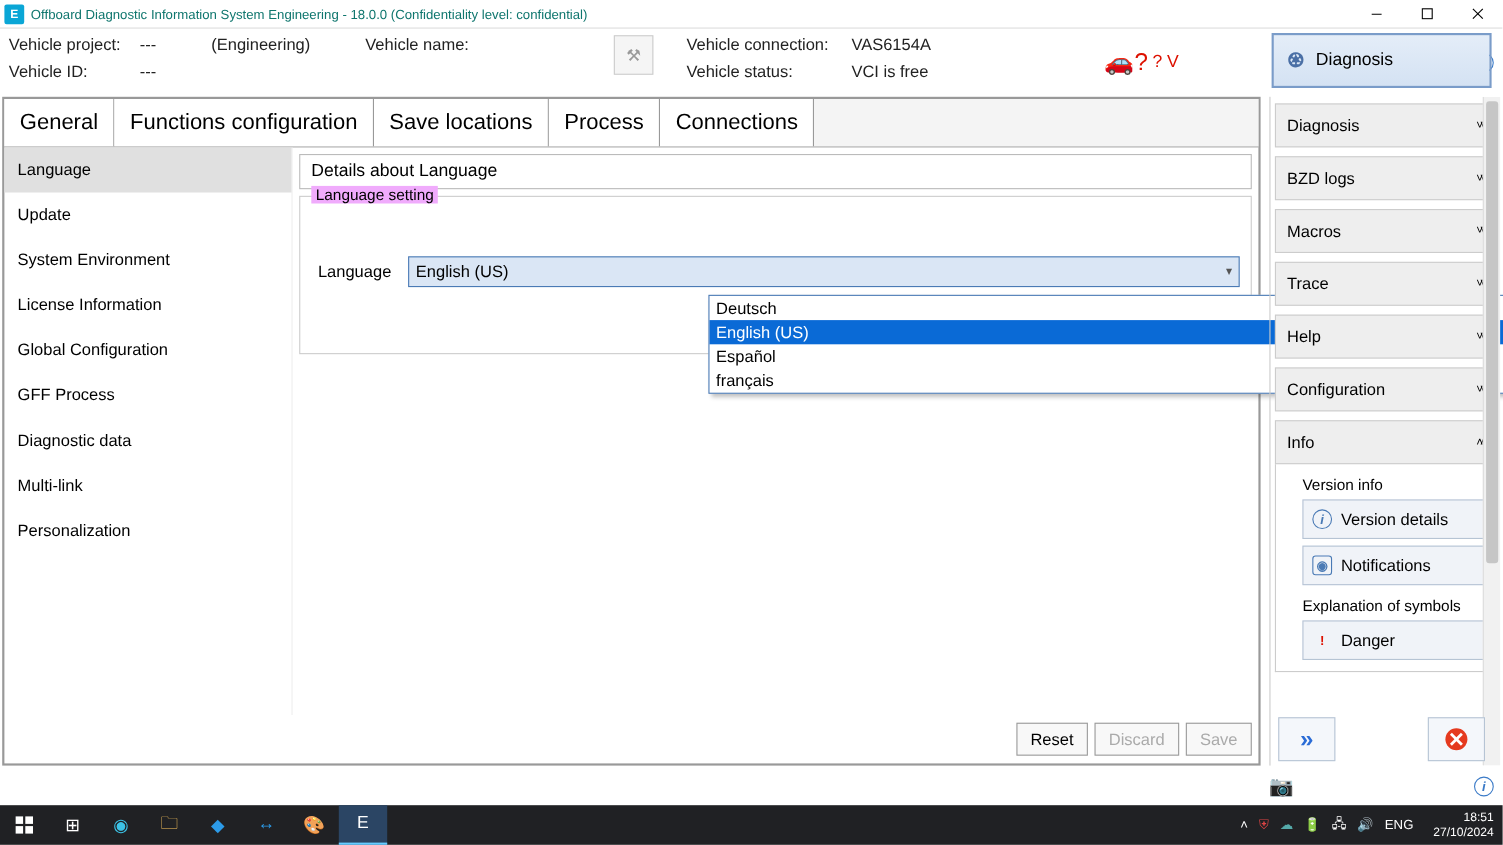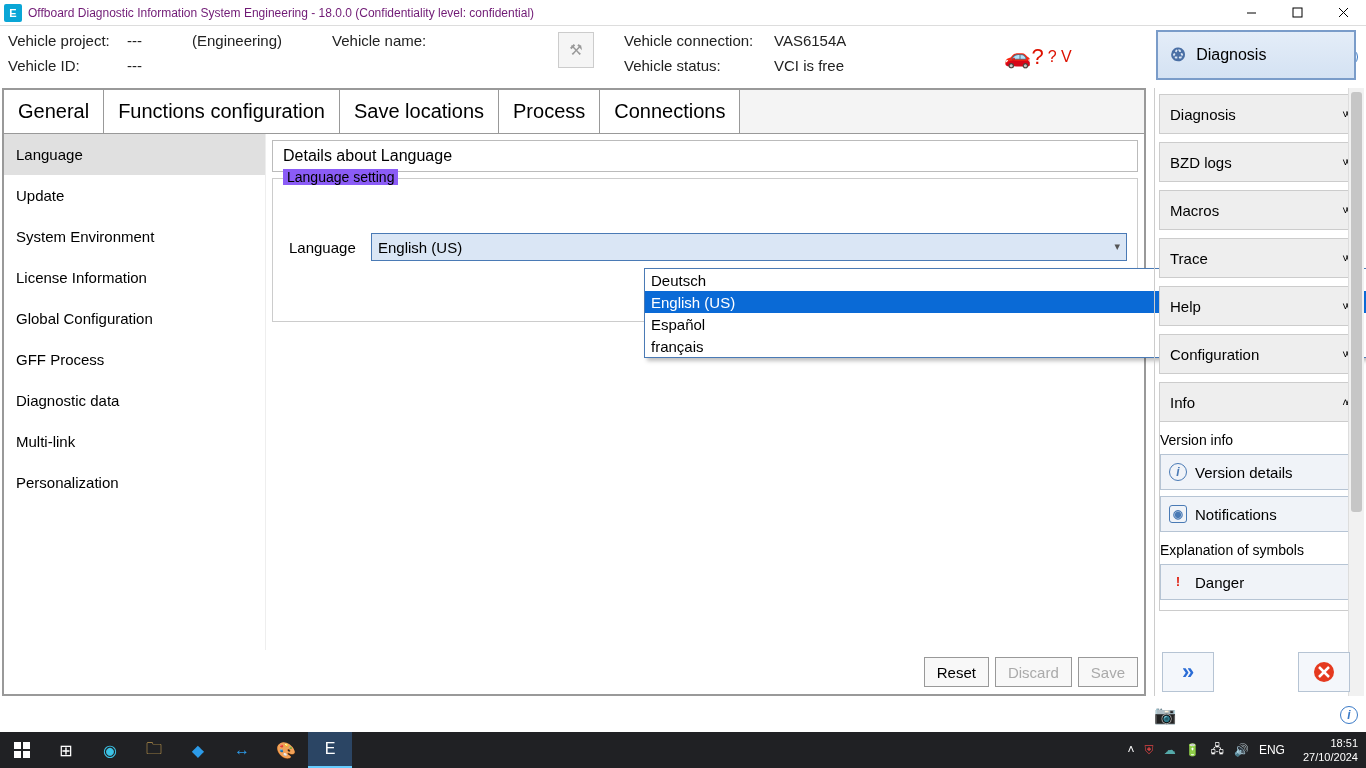--- a/index.html
+++ b/index.html
@@ -1,21 +1,21 @@
 <!DOCTYPE html>
 <html><head>
 <meta charset="utf-8">
 <style>
 * { box-sizing: border-box; margin: 0; padding: 0; font-family: "Segoe UI", Tahoma, sans-serif; }
 body { width: 1366px; height: 768px; background: #fff; overflow: hidden; font-size: 14px; }
 
 
 .titlebar { height: 26px; background: #fff; display: flex; align-items: center; padding-left: 4px; border-bottom: 1px solid #ddd; }
 .titlebar .app-icon { width: 18px; height: 18px; background: #0aa6d6; border-radius: 2px; margin-right: 6px; display:flex;align-items:center;justify-content:center;color:#fff;font-size:11px;font-weight:bold; }
-.titlebar .title { font-size: 12px; color: #701a75; }
+.titlebar .title { font-size: 12px; color: #0f766e; }
 .titlebar .win-controls { margin-left: auto; display: flex; }
 .titlebar .win-btn { width: 46px; height: 26px; display: flex; align-items: center; justify-content: center; }
 .titlebar .win-btn svg { width: 11px; height: 11px; stroke: #000; stroke-width: 1; fill: none; }
 
 
 .header-info { display: flex; padding: 6px 8px 4px 8px; font-size: 15px; color:#222; }
 .header-col1 { width: 540px; }
 .header-col1 .row { display:flex; margin-bottom: 8px; }
 .header-col1 .lbl { width: 115px; }
 .header-col1 .val { margin-left:4px; }
@@ -42,38 +42,38 @@
 .tab-strip-fill { flex:1; background:#f4f4f4; border-left:none;}
 
 .content { position:absolute; top:44px; left:0; right:0; bottom:44px; display:flex; }
 .sidebar-list { width:262px; border-right:1px solid #eee; }
 .side-item { height:41px; display:flex; align-items:center; padding-left:12px; font-size:15px; }
 .side-item.selected { background:#e0e0e0; }
 
 .detail { flex:1; padding:6px 6px; position:relative; }
 .section-title { border:1px solid #bbb; padding:6px 10px; font-size:16px; margin-bottom:6px; }
 .fieldset { border:1px solid #ccc; padding:14px 10px 60px 10px; position:relative; }
-.fieldset-legend { position:absolute; top:-10px; left:10px; background:#8b5cf6; padding:0 4px; font-size:14px; }
+.fieldset-legend { position:absolute; top:-10px; left:10px; background:#f0abfc; padding:0 4px; font-size:14px; }
 .lang-row { display:flex; align-items:center; margin-top:40px; }
 .lang-label { width:82px; font-size:15px; margin-left:6px;}
 .combo { position:relative; flex:1; height:28px; border:1px solid #4a7ab5; background:#dae6f5; display:flex; align-items:center; padding-left:6px; font-size:15px; }
 .combo .chev { position:absolute; right:6px; top:6px; color:#555; font-size:11px;}
 .dropdown { position:absolute; left:378px; top:134px; width:746px; border:1px solid #4a7ab5; background:#fff; box-shadow:3px 3px 4px rgba(0,0,0,.25); }
 .dd-item { height:22px; display:flex; align-items:center; padding-left:6px; font-size:15px; }
 .dd-item.sel { background:#0a6ad6; color:#fff; }
 
 .footer-btns { position:absolute; bottom:2px; right:6px; height:40px; display:flex; gap:6px; align-items:center; }
 .fbtn { height:30px; padding:0 12px; border:1px solid #999; background:#f8f8f8; font-size:15px; display:flex; align-items:center; }
 .fbtn.disabled { color:#aaa; }
 
 
 .right-panel { position:absolute; top:88px; right:2px; width:210px; bottom:72px; border-left:1px solid #ccc; padding:6px 4px; overflow:hidden;}
 .acc-item { background:#eee; border:1px solid #ccc; margin-bottom:8px; height:40px; display:flex; align-items:center; padding:0 10px; font-size:15px; justify-content:space-between;}
 .acc-chev { font-size:11px; letter-spacing:-3px;}
-.info-body { border:1px solid #ccc; border-top:none; margin-top:-8px; padding:6px 8px 10px 0; margin-bottom:8px;}
+.info-body { border:1px solid #ccc; border-top:none; margin-top:-8px; padding:6px 8px 10px 24px; margin-bottom:8px;}
 .info-sub { font-size:14px; margin:4px 0;}
 .info-btn { border:1.5px solid #b6c4d4; background:#f0f3f8; height:36px; display:flex; align-items:center; padding-left:8px; gap:8px; font-size:15px; margin-top:6px; }
 .info-btn .ico { width:18px; height:18px; border:1px solid #4a7ab5; border-radius:50%; display:flex; align-items:center; justify-content:center; color:#4a7ab5; font-style:italic; font-weight:bold; font-size:12px;}
 .info-btn .ico.bell { border-radius:3px; color:#4a7ab5; font-style:normal; }
 .danger-row .ico { border:none; color:#d10; font-weight:bold; font-style:normal;}
 
 .rp-scroll { position:absolute; right:0; top:0; width:16px; bottom:0; background:#f1f1f1; border-left:1px solid #ddd;}
 .rp-thumb{ position:absolute; top:4px; left:2px; right:2px; height:420px; background:#c6c6c6; border-radius:3px;}
 
 

